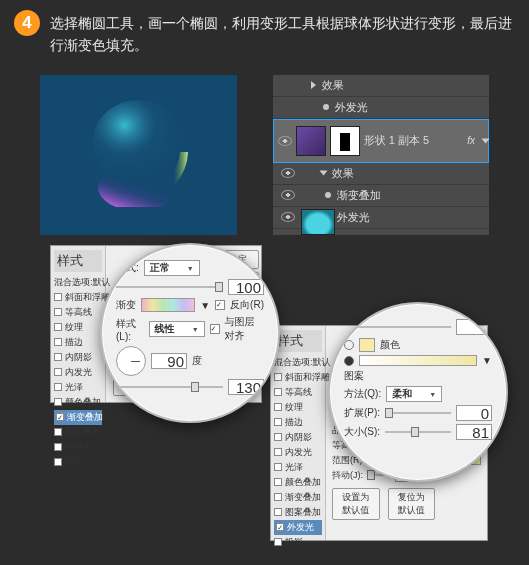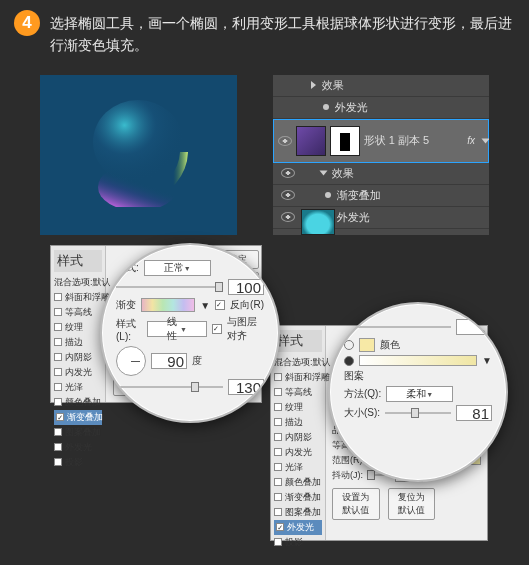--- a/index.html
+++ b/index.html
@@ -147,21 +147,21 @@
   }
   .dlg-right-col{
     position:absolute; right:2px; top:4px; width:42px;
     display:flex; flex-direction:column; gap:3px;
   }
   .btn {
     font-size:9px; background:#f4f4f4;border:1px solid #999;border-radius:2px;
     text-align:center; padding:2px 0;
   }
   .row { display:flex; align-items:center; gap:4px; margin:2px 0; font-size:9px;}
-  .sel-box { border:1px solid #999;background:#fff;height:13px;min-width:40px;display:flex;align-items:center;padding:0 19px;justify-content:space-between;}
+  .sel-box { border:1px solid #999;background:#fff;height:13px;min-width:40px;display:flex;align-items:center;padding:0 5px;justify-content:space-between;font-weight:bold;}
   .sel-box .caret{font-size:7px;color:#555;}
   .num { border:1px solid #999;background:#fff;width:28px;height:13px;text-align:right;padding:0 2px;font-size:9px;line-height:13px;}
   .swatch-strip{height:14px;border:1px solid #999;background:linear-gradient(90deg,#e7b5c4,#f2e4a4,#b9e6b3,#b3e6e0,#c4bdf0,#f0bde6);}
   .grad-strip{height:11px;border:1px solid #999;background:linear-gradient(90deg,#fff,#f0e6a4);}
   .slider{height:2px;background:#bbb;position:relative;flex:1;}
   .slider .knob{position:absolute;top:-4px;width:8px;height:10px;background:#ddd;border:1px solid #777;}
   .flex1{flex:1;}
 
   
   .mag {
@@ -493,19 +493,26 @@
       <span>图案</span>
     </div>
   <div class="rowm">
     <span>方法(Q):</span>
     <span class="sel-box">
         <span>柔和</span>
         <span class="caret">▼</span>
       </span>
   </div>
   <div class="rowm">
+    <span>扩展(P):</span>
+    <div class="slider flex1">
+        <div class="knob" style="left:0"></div>
+      </div>
+    <span class="num">0</span>
+  </div>
+  <div class="rowm">
     <span>大小(S):</span>
     <div class="slider flex1">
         <div class="knob" style="left:40%"></div>
       </div>
     <span class="num">81</span>
   </div>
 </div>
 
 </body></html>

